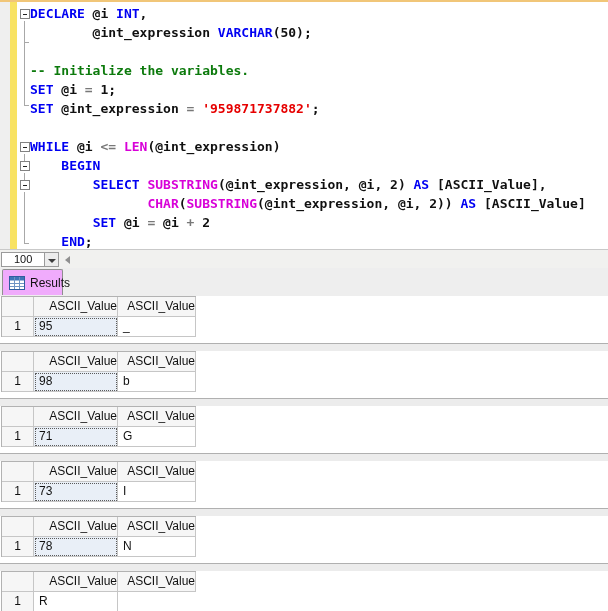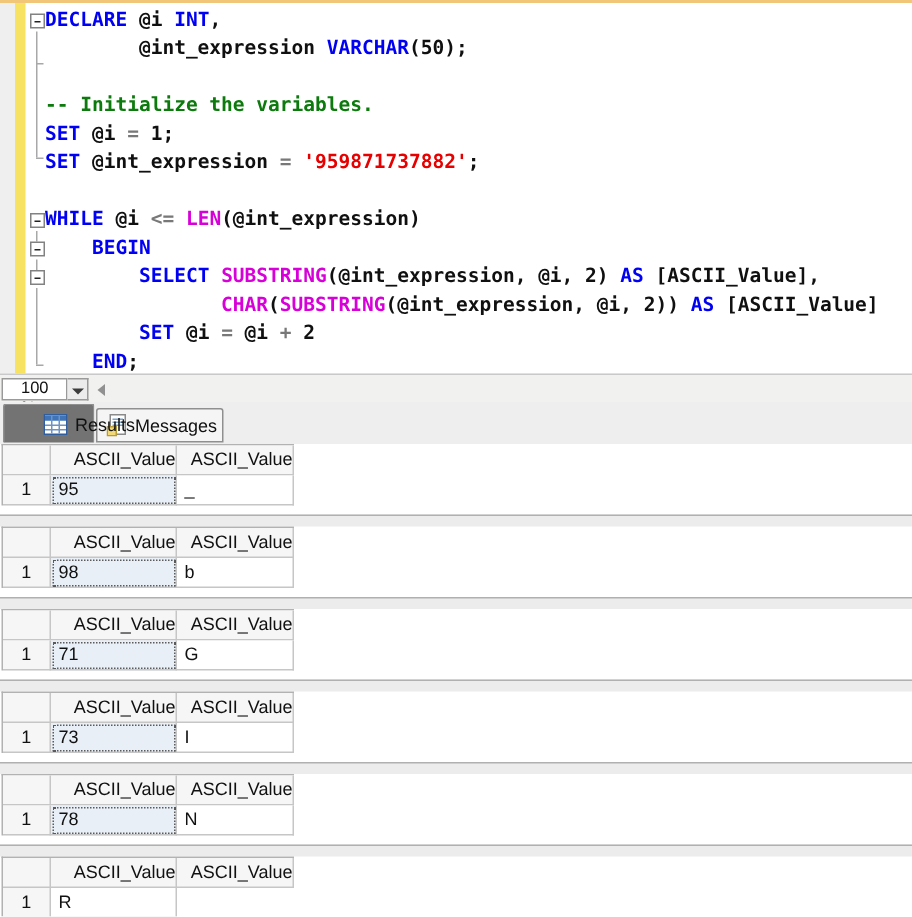--- a/index.html
+++ b/index.html
@@ -40,21 +40,21 @@
   .hscroll-left::after { content:""; position:absolute; left:3px; top:3px; width:0; height:0;
                          border-top:4px solid transparent; border-bottom:4px solid transparent;
                          border-right:5px solid #909090; }
   .watermark { position:absolute; left:189px; top:2px; font-family:"DejaVu Sans Mono", monospace;
                font-size:13px; font-weight:bold; letter-spacing:-0.5px; color:#811418; }
 
   
   .tab-bar { position:absolute; left:0; top:268px; width:608px; height:28px; background:#eeeeee; }
   .tab { position:absolute; display:flex; align-items:center; font-size:12px; color:#111;
          border:1px solid #8f8f8f; border-radius:2px 2px 0 0; }
-  .tab-results { left:2px; top:1px; width:61px; height:26px; background:#737373; border-bottom:none; z-index:2;padding-left:20px; }
+  .tab-results { left:2px; top:1px; width:61px; height:26px; background:#f0abfc; border-bottom:none; z-index:2; }
   .tab-messages { left:64px; top:4px; width:85px; height:23px; background:#f5f5f5; }
   .tab .ticon { margin:0 5px 0 6px; flex:0 0 auto; display:block; }
 
   
   .results-area { position:absolute; left:0; top:296px; width:608px; height:315px; background:#fff; }
   .result-panel { position:absolute; left:0; width:608px; height:55px; }
   .rgrid { position:absolute; left:1px; top:0; display:grid; grid-template-columns:32px 84px 78px;
            grid-auto-rows:20px; background:#fff; border-top:1px solid #b2b2b2; border-left:1px solid #b2b2b2; }
   .gcell { border-right:1px solid #c6c6c6; border-bottom:1px solid #c6c6c6; font-size:12px;
            line-height:19px; overflow:hidden; color:#111; }
@@ -103,30 +103,20 @@
     <div class="tab tab-results">
       <svg class="ticon" width="16" height="14" viewBox="0 0 16 14">
         <rect x="0.5" y="0.5" width="15" height="13" fill="#ffffff" stroke="#2f5d9e"></rect>
         <rect x="1" y="1" width="14" height="3.5" fill="#3f74b8"></rect>
         <line x1="5.5" y1="1" x2="5.5" y2="13" stroke="#6f94c4"></line>
         <line x1="10.5" y1="1" x2="10.5" y2="13" stroke="#6f94c4"></line>
         <line x1="1" y1="7.5" x2="15" y2="7.5" stroke="#6f94c4"></line>
         <line x1="1" y1="10.5" x2="15" y2="10.5" stroke="#6f94c4"></line>
       </svg>
       <span>Results</span>
-    </div>
-    <div class="tab tab-messages">
-      <svg class="ticon" width="14" height="15" viewBox="0 0 14 15">
-        <rect x="2.5" y="0.5" width="10" height="13" fill="#ffffff" stroke="#8a8a8a"></rect>
-        <line x1="4" y1="3.5" x2="11" y2="3.5" stroke="#7ba2c8"></line>
-        <line x1="4" y1="5.5" x2="11" y2="5.5" stroke="#7ba2c8"></line>
-        <line x1="4" y1="7.5" x2="11" y2="7.5" stroke="#7ba2c8"></line>
-        <rect x="0.5" y="8.5" width="6" height="6" fill="#f3d978" stroke="#b79b3a"></rect>
-      </svg>
-      <span>Messages</span>
     </div>
   </div>
 
   <div class="results-area">
       <div class="result-panel" style="top: 0px;">
         <div class="rgrid">
           <div class="gcell ghdr"></div>
           <div class="gcell ghdr">ASCII_Value</div>
           <div class="gcell ghdr">ASCII_Value</div>
           <div class="gcell grownum">1</div>

